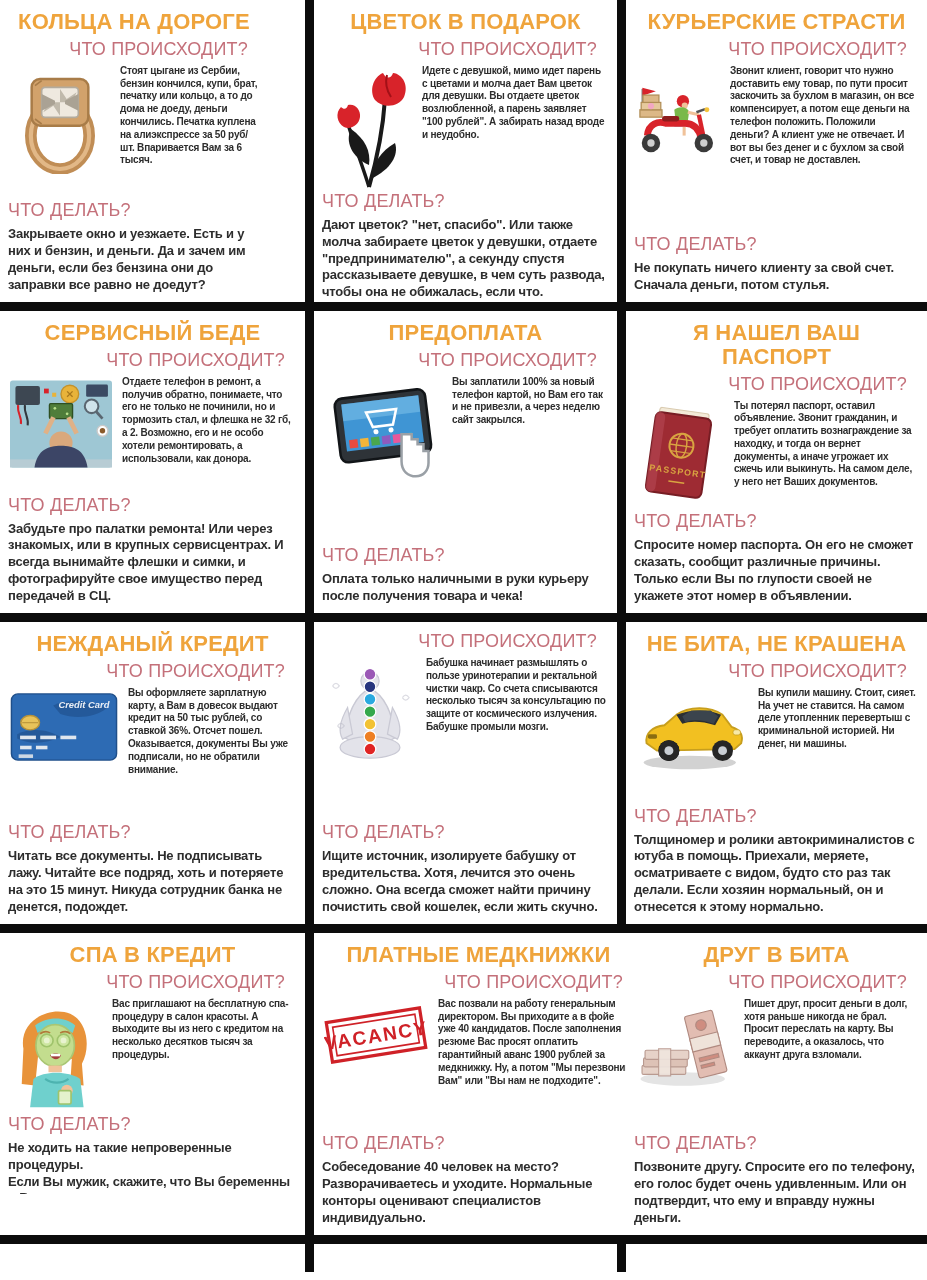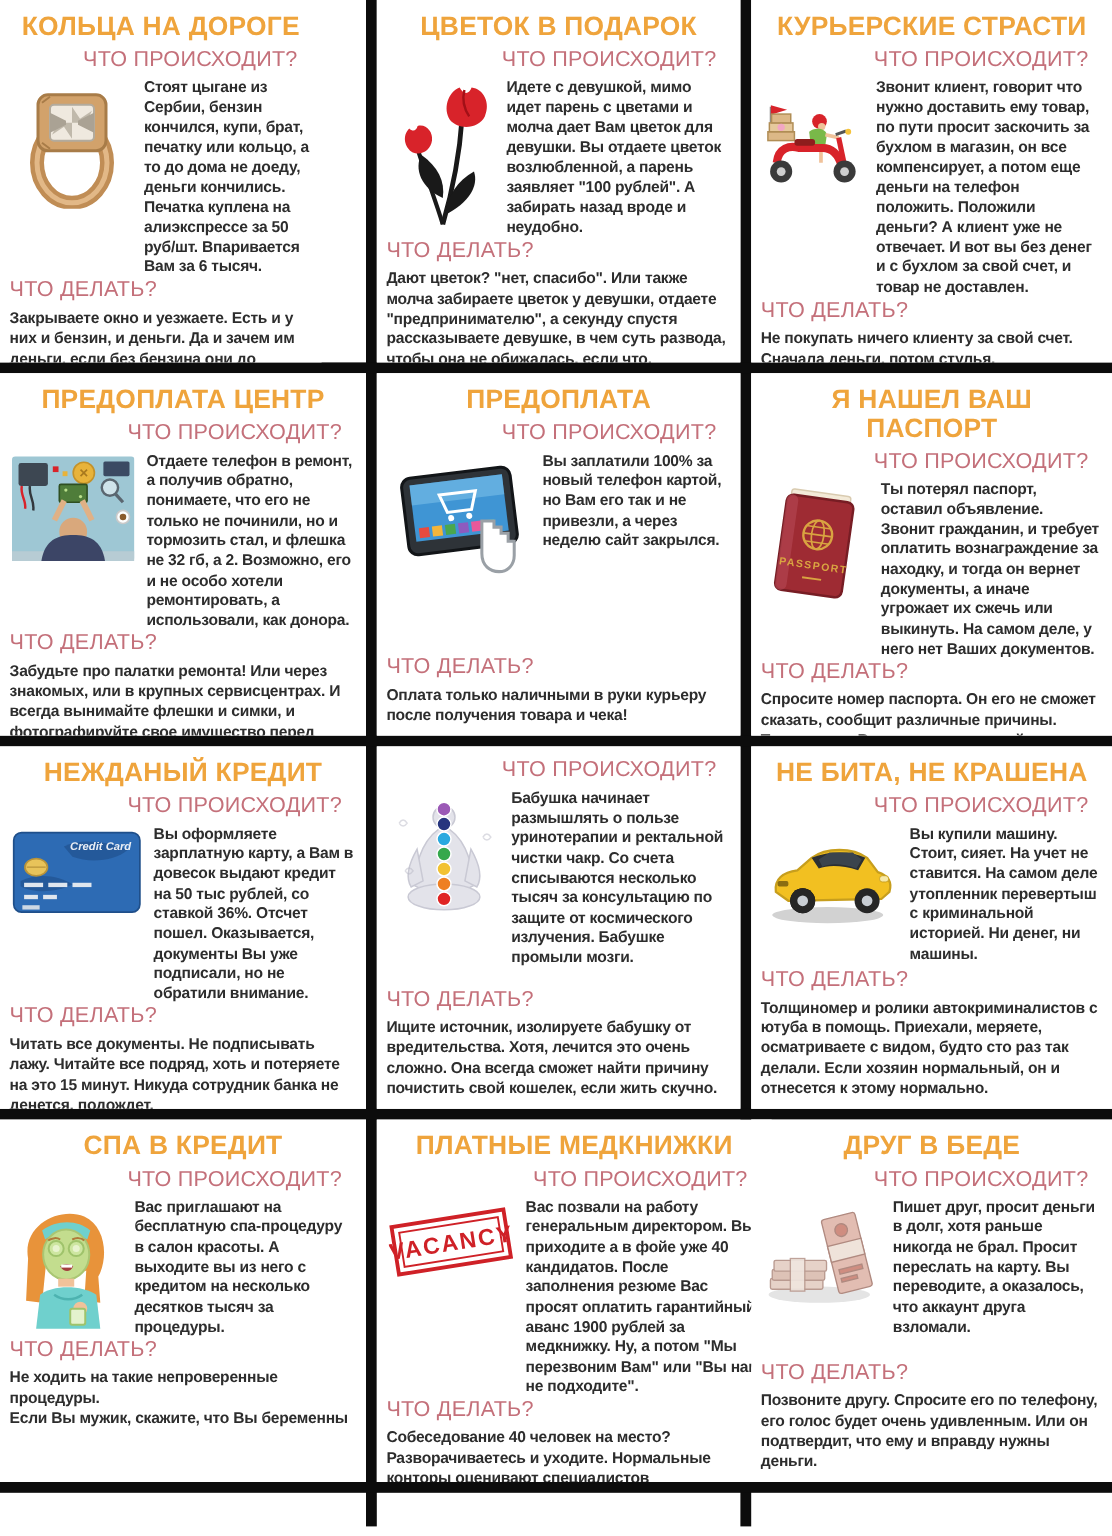--- a/index.html
+++ b/index.html
@@ -22,21 +22,21 @@
     text-align:center;color:var(--c-title);font-size:22px;font-weight:700;
     line-height:1.08;margin:4px 2px 2px 2px;letter-spacing:.2px;
   }
   .what-head{
     text-align:right;color:var(--c-head);font-size:18px;font-weight:400;
     margin:3px 12px 5px 0;letter-spacing:.2px;
   }
   .content-row{display:flex;gap:8px;align-items:flex-start;}
   .illo{flex:0 0 auto;display:flex;justify-content:center;align-items:flex-start;padding-top:4px;}
   .happens{
-    flex:1 1 auto;font-size:13px;line-height:1.28;letter-spacing:-0.2px;
+    flex:1 1 auto;font-size:10px;line-height:1.28;letter-spacing:-0.2px;
     color:var(--c-body);margin:0 2px 0 0;font-weight:600;
   }
   .todo-wrap{margin-top:auto;}
   .todo-head{
     text-align:left;color:var(--c-head);font-size:18px;font-weight:400;
     margin:0 12px 5px 0;letter-spacing:.2px;
   }
   .todo{
     font-size:13px;line-height:1.3;letter-spacing:-0.2px;color:var(--c-body);
     margin:0;white-space:pre-line;font-weight:600;
@@ -134,21 +134,21 @@
       </div>
       <p class="happens">Звонит клиент, говорит что нужно доставить ему товар, по пути просит заскочить за бухлом в магазин, он все компенсирует, а потом еще деньги на телефон положить. Положили деньги? А клиент уже не отвечает. И вот вы без денег и с бухлом за свой счет, и товар не доставлен.</p>
     </div>
     <div class="todo-wrap">
       <div class="todo-head">ЧТО ДЕЛАТЬ?</div>
       <p class="todo">Не покупать ничего клиенту за свой счет. Сначала деньги, потом стулья.</p>
     </div>
   </section>
 
   <section class="card" style="left:0;top:311px;width:305px;height:302px">
-    <h2 class="card-title">ПРЕДОПЛАТА ЦЕНТР</h2>
+    <h2 class="card-title">СЕРВИСНЫЙ БЕДЕ</h2>
     <div class="what-head">ЧТО ПРОИСХОДИТ?</div>
     <div class="content-row">
       <div class="illo" style="width:106px">
         <svg width="102" height="88" viewBox="0 0 150 128">
           <rect x="0" y="0" width="150" height="128" rx="4" fill="#9ec7d4"></rect>
           <rect x="0" y="116" width="150" height="12" fill="#b7ccd4"></rect>
           <rect x="8" y="8" width="36" height="28" rx="3" fill="#3d4752"></rect>
           <path d="M12 36 C10 48 18 54 16 64" stroke="#d8232a" stroke-width="3" fill="none"></path>
           <path d="M22 36 C20 48 28 54 26 66" stroke="#33383d" stroke-width="3" fill="none"></path>
           <circle cx="88" cy="20" r="13" fill="#e8b33a" stroke="#c4922a" stroke-width="2"></circle>
@@ -379,21 +379,21 @@
       <p class="happens">Вас позвали на работу генеральным директором. Вы приходите а в фойе уже 40 кандидатов. После заполнения резюме Вас просят оплатить гарантийный аванс 1900 рублей за медкнижку. Ну, а потом "Мы перезвоним Вам" или "Вы нам не подходите".</p>
     </div>
     <div class="todo-wrap">
       <div class="todo-head">ЧТО ДЕЛАТЬ?</div>
       <p class="todo">Собеседование 40 человек на место?
 Разворачиваетесь и уходите. Нормальные конторы оценивают специалистов индивидуально.</p>
     </div>
   </section>
 
   <section class="card" style="left:626px;top:933px;width:301px;height:302px">
-    <h2 class="card-title">ДРУГ В БЕДЕ</h2>
+    <h2 class="card-title">ДРУГ В БИТА</h2>
     <div class="what-head">ЧТО ПРОИСХОДИТ?</div>
     <div class="content-row">
       <div class="illo" style="width:102px">
         <svg width="98" height="86" viewBox="0 0 130 114">
           <ellipse cx="62" cy="102" rx="56" ry="9" fill="#e4e4e4"></ellipse>
           <g stroke="#b99a90" stroke-width="1.5">
             <rect x="8" y="84" width="58" height="12" rx="2" fill="#e6d2c8"></rect>
             <rect x="10" y="74" width="58" height="12" rx="2" fill="#ddc2b6"></rect>
             <rect x="12" y="64" width="58" height="12" rx="2" fill="#e6d2c8"></rect>
             <rect x="30" y="62" width="16" height="36" fill="#f0e6df" opacity="0.9"></rect>

